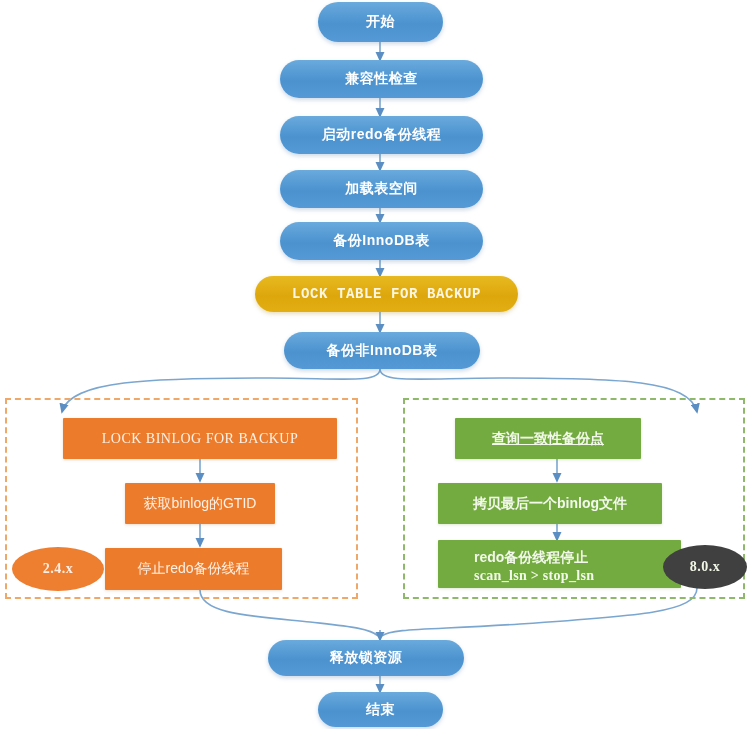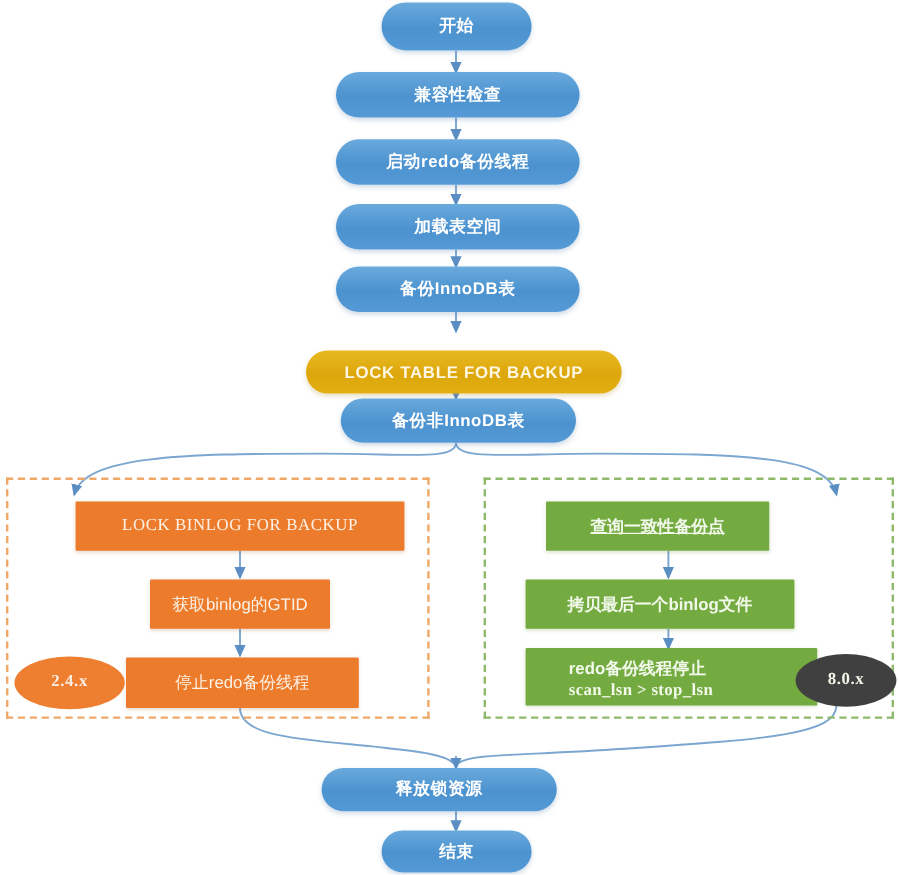--- a/index.html
+++ b/index.html
@@ -47,23 +47,22 @@
     letter-spacing: 0.5px;
   }
   
   .gold {
     background: linear-gradient(180deg, #e8b921 0%, #dda70c 55%, #e2ae12 100%);
     border-radius: 999px;
     box-shadow: 0 2px 4px rgba(170,140,40,0.30);
     font-size: 14px;
     font-weight: bold;
     color: #fdf6e0;
-    font-family: Liberation Sans, sans-serif;
+    font-family: Liberation Mono, monospace;
     letter-spacing: 0.6px;
-    margin-top: 16px;
   }
   
   .orange {
     background: #ec7c2c;
     border-radius: 1px;
     font-size: 14px;
     font-weight: normal;
     color: #fdf1e6;
     box-shadow: 0 1px 3px rgba(170,100,40,0.22);
   }
@@ -181,21 +180,21 @@
   <div class="node pill" style="left:280px; top:222px; width:203px; height:38px;text-align:right;">备份InnoDB表</div>
 
   <div class="node gold" style="left:255px; top:276px; width:263px; height:36px;">LOCK TABLE FOR BACKUP</div>
 
   <div class="node pill" style="left:284px; top:332px; width:196px; height:37px;">备份非InnoDB表</div>
 
   <div class="node orange latin" style="left:63px; top:418px; width:274px; height:41px;">LOCK BINLOG FOR BACKUP</div>
 
   <div class="node orange" style="left:125px; top:483px; width:150px; height:41px;">获取binlog的GTID</div>
 
-  <div class="node orange" style="left:105px; top:548px; width:194px; height:42px;">停止redo备份线程</div>
+  <div class="node orange" style="left:105px; top:548px; width:177px; height:42px;">停止redo备份线程</div>
 
   <div class="badge badge-orange" style="left:12px; top:547px; width:92px; height:44px;">2.4.x</div>
 
   <div class="node green" style="left:455px; top:418px; width:186px; height:41px;text-decoration:underline;">查询一致性备份点</div>
 
   <div class="node green" style="left:438px; top:483px; width:224px; height:41px;">拷贝最后一个binlog文件</div>
 
   <div class="node green twoline" style="left:438px; top:540px; width:243px; height:48px;">
     <div class="ln1">redo备份线程停止</div>
     <div class="ln2">scan_lsn &gt; stop_lsn</div>

